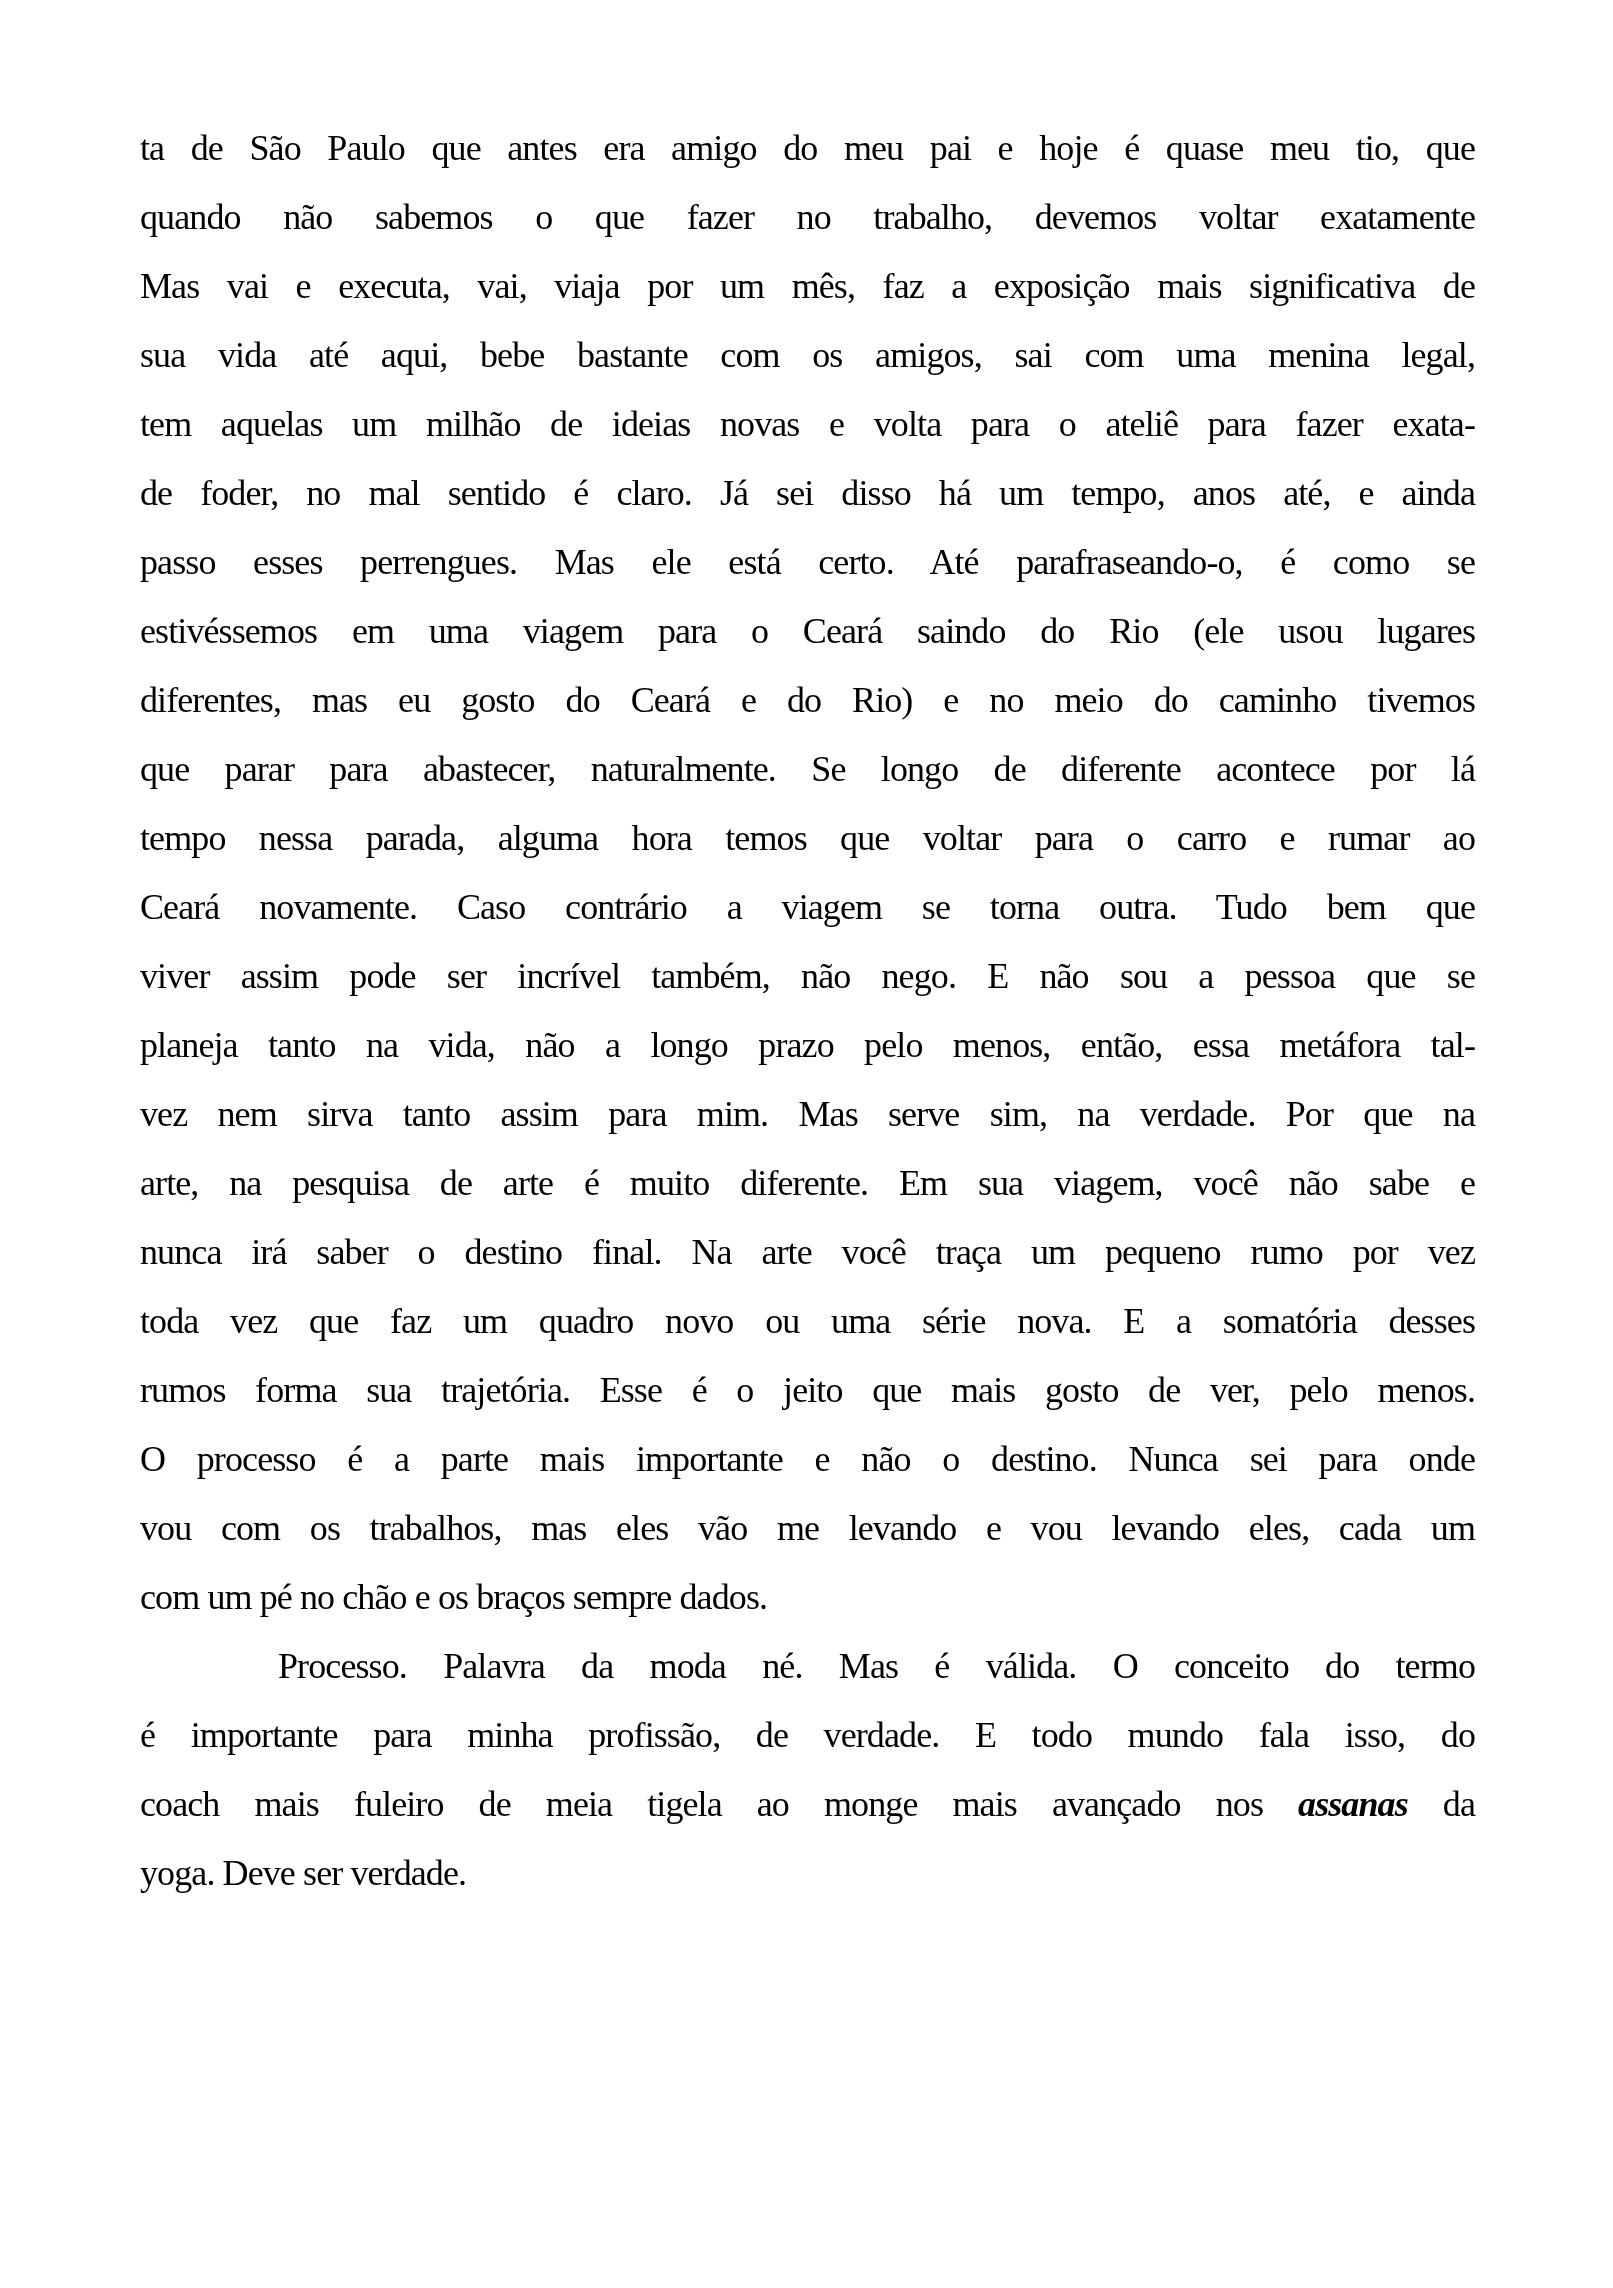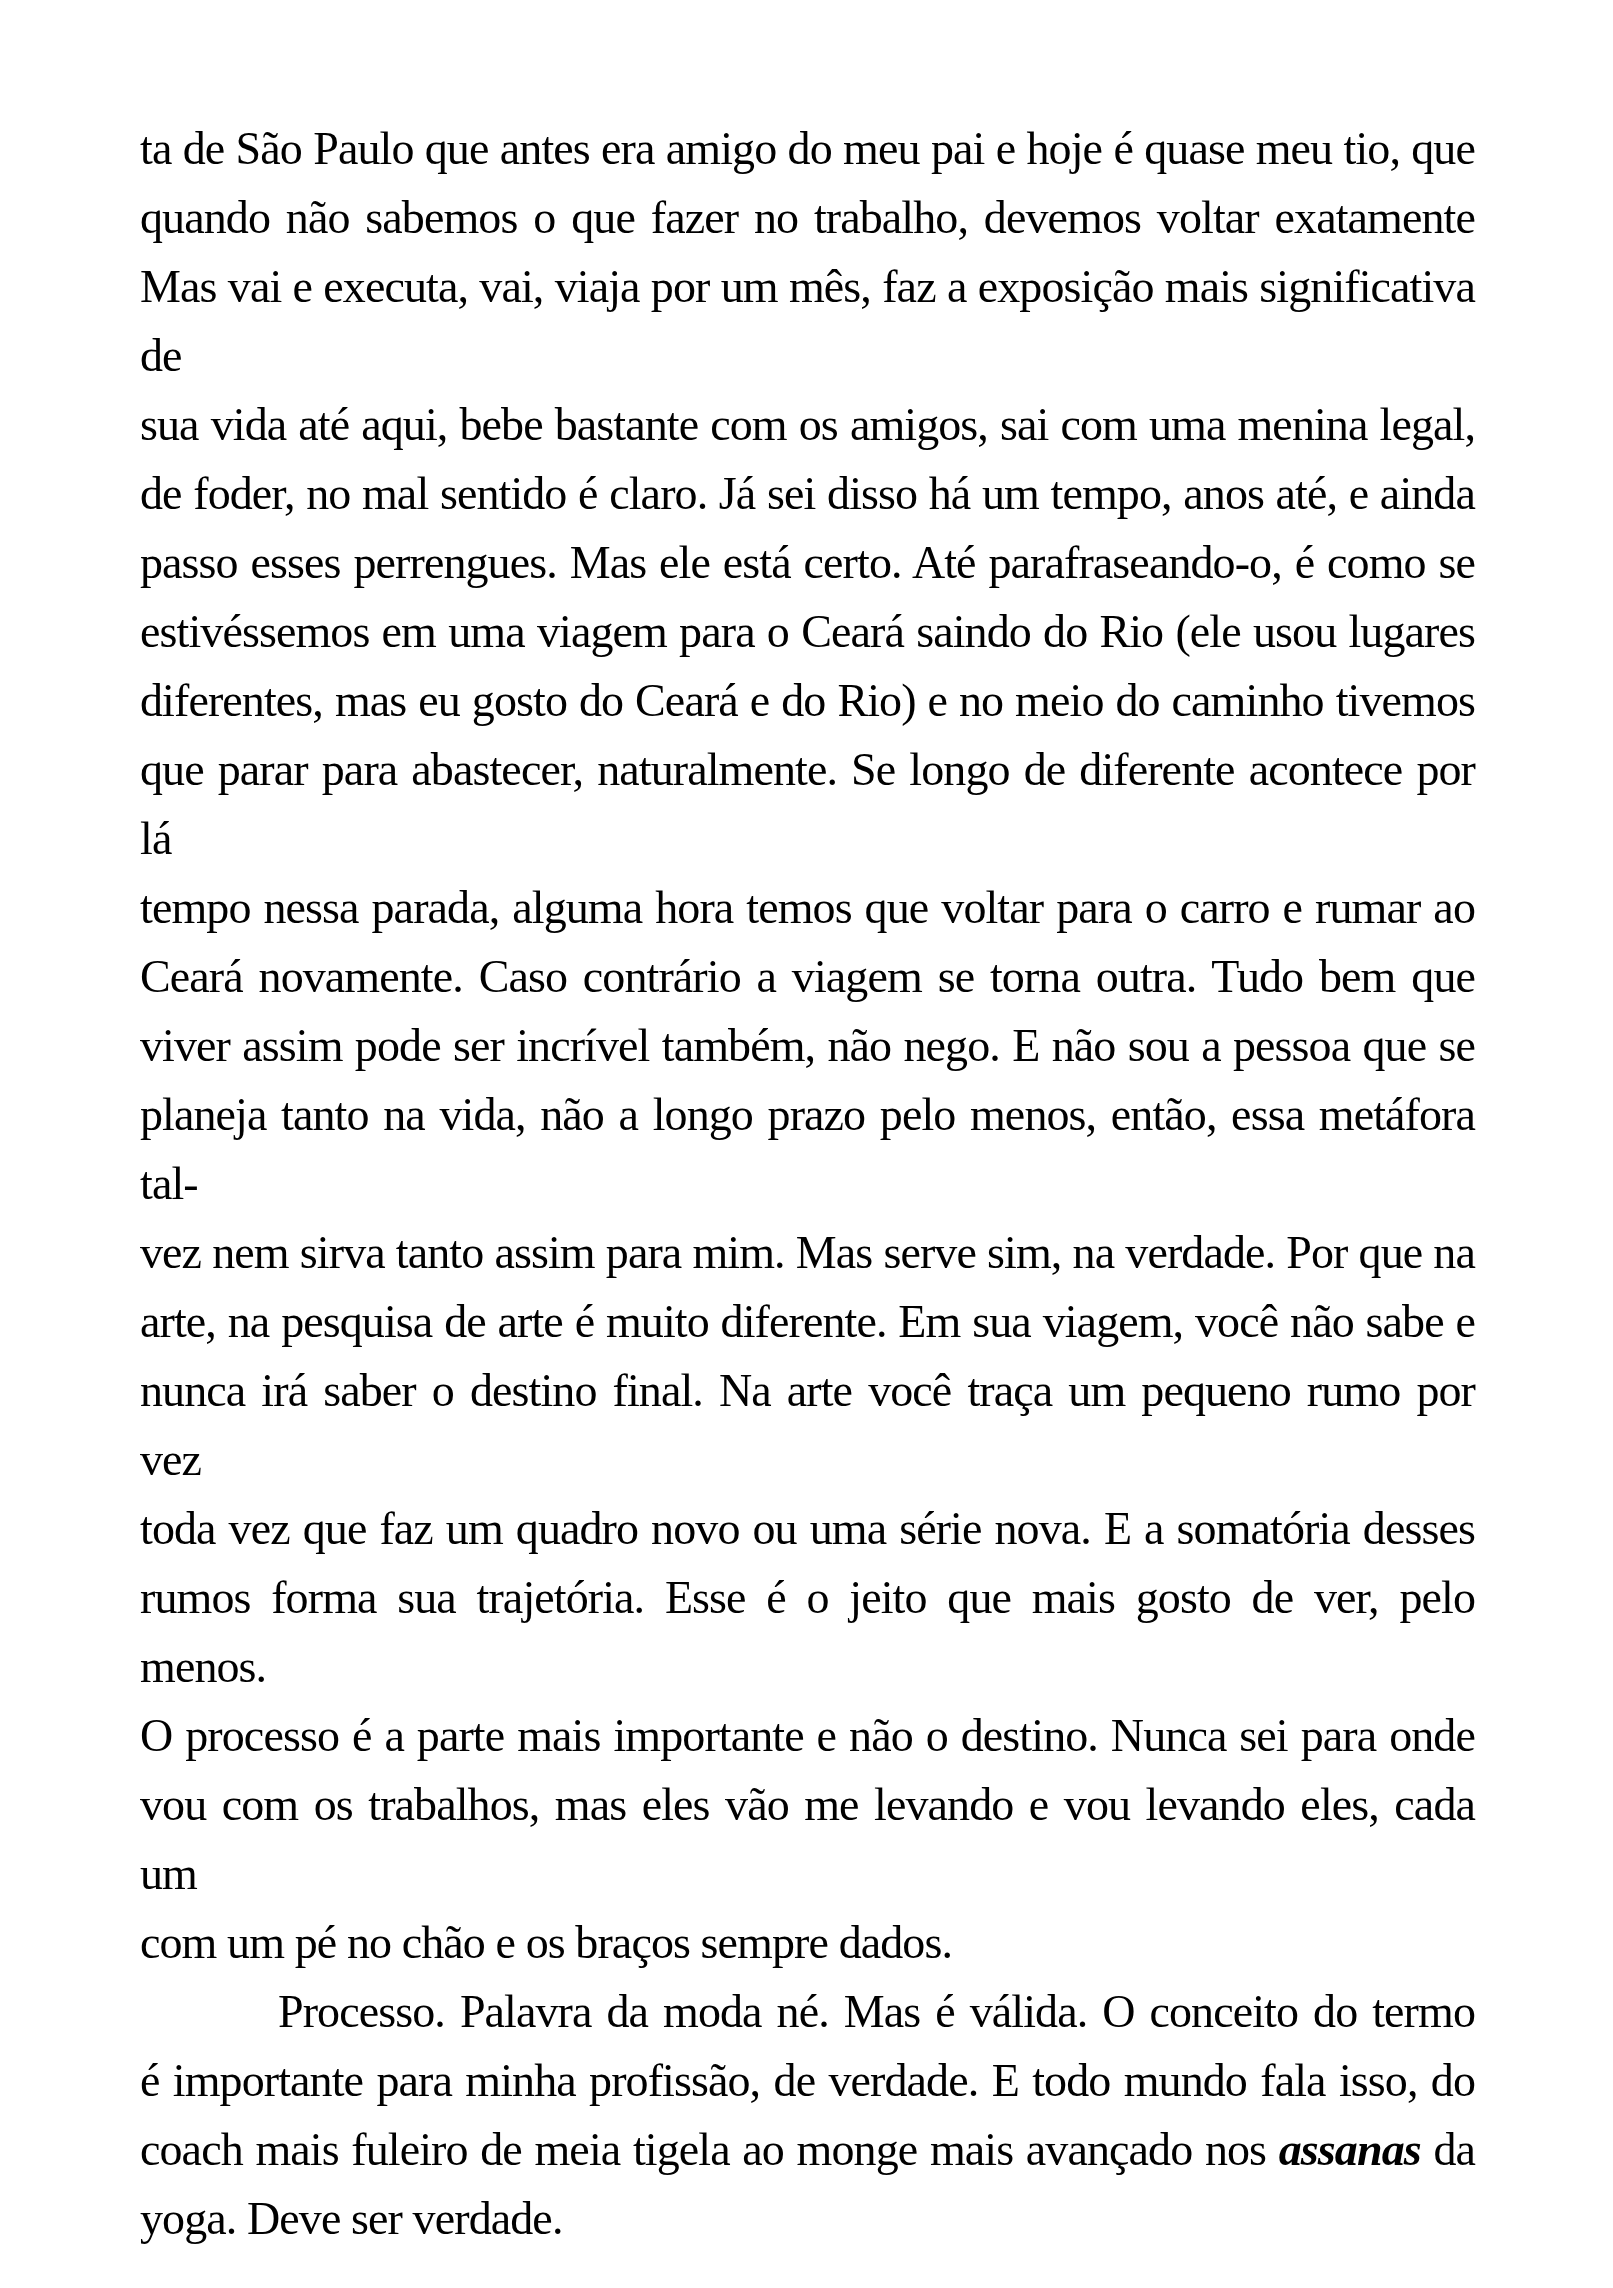--- a/index.html
+++ b/index.html
@@ -12,21 +12,21 @@
     font-family: "Liberation Serif", "DejaVu Serif", serif;
     overflow: hidden;
   }
   .text-block {
     position: absolute;
     left: 140px;
     top: 114px;
     width: 1335px;
   }
   .text-line {
-    font-size: 46px;
+    font-size: 36px;
     line-height: 69px;
     letter-spacing: -0.9px;
     text-align: justify;
     text-align-last: justify;
     text-justify: inter-word;
     white-space: normal;
   }
   .text-line.para-end {
     text-align: right;
     text-align-last: left;
@@ -38,20 +38,21 @@
 </style>
 </head>
 <body>
 
 <div class="page">
   <div class="text-block">
       <div class="text-line"><span>ta de São Paulo que antes era amigo do meu pai e hoje é quase meu tio, que</span></div>
       <div class="text-line"><span>quando não sabemos o que fazer no trabalho, devemos voltar exatamente</span></div>
       <div class="text-line"><span>Mas vai e executa, vai, viaja por um mês, faz a exposição mais significativa de</span></div>
       <div class="text-line"><span>sua vida até aqui, bebe bastante com os amigos, sai com uma menina legal,</span></div>
+      <div class="text-line"><span>tem aquelas um milhão de ideias novas e volta para o ateliê para fazer exata-</span></div>
       <div class="text-line"><span>de foder, no mal sentido é claro. Já sei disso há um tempo, anos até, e ainda</span></div>
       <div class="text-line"><span>passo esses perrengues. Mas ele está certo. Até parafraseando-o, é como se</span></div>
       <div class="text-line"><span>estivéssemos em uma viagem para o Ceará saindo do Rio (ele usou lugares</span></div>
       <div class="text-line"><span>diferentes, mas eu gosto do Ceará e do Rio) e no meio do caminho tivemos</span></div>
       <div class="text-line"><span>que parar para abastecer, naturalmente. Se longo de diferente acontece por lá</span></div>
       <div class="text-line"><span>tempo nessa parada, alguma hora temos que voltar para o carro e rumar ao</span></div>
       <div class="text-line"><span>Ceará novamente. Caso contrário a viagem se torna outra. Tudo bem que</span></div>
       <div class="text-line"><span>viver assim pode ser incrível também, não nego. E não sou a pessoa que se</span></div>
       <div class="text-line"><span>planeja tanto na vida, não a longo prazo pelo menos, então, essa metáfora tal-</span></div>
       <div class="text-line"><span>vez nem sirva tanto assim para mim. Mas serve sim, na verdade. Por que na</span></div>

